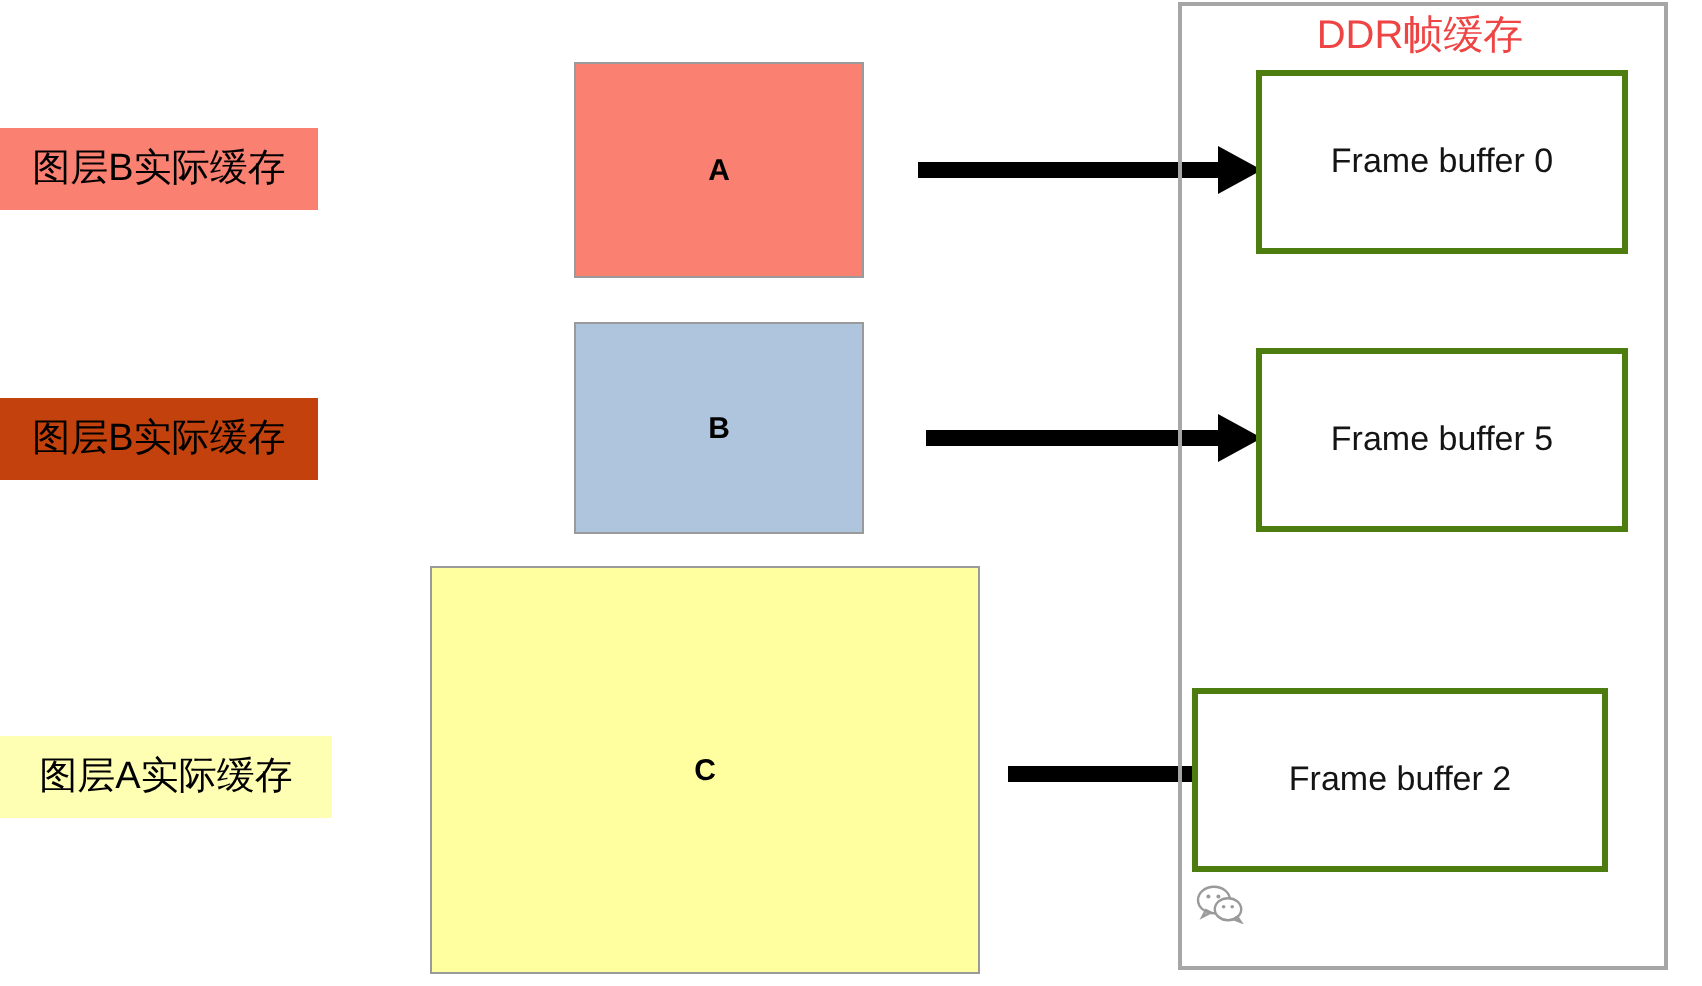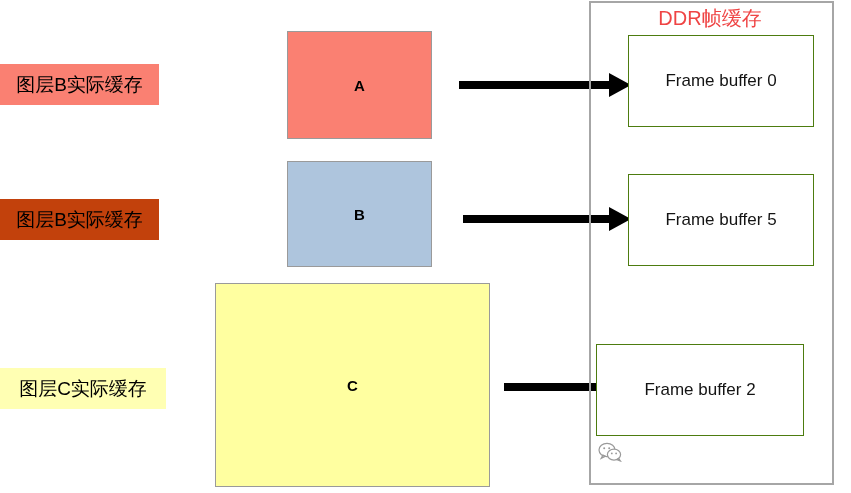--- a/index.html
+++ b/index.html
@@ -95,21 +95,21 @@
     line-height: 28px;
     white-space: nowrap;
   }
 
   .fb-box {
     position: absolute;
     display: flex;
     align-items: center;
     justify-content: center;
     background: #ffffff;
-    border: 1px solid #4d7c0f;
+    border: 3px solid #4d7c0f;
     box-sizing: border-box;
     font-size: 17px;
     color: #141414;
     white-space: nowrap;
   }
   #fb0 { left: 628px; top: 35px;  width: 186px; height: 92px; }
   #fb1 { left: 628px; top: 174px; width: 186px; height: 92px; }
   #fb2 { left: 596px; top: 344px; width: 208px; height: 92px; }
 
   
@@ -129,21 +129,21 @@
 </style>
 </head>
 <body>
 
 <div id="canvas">
 
   <div class="legend-label" id="legend-a">图层B实际缓存</div>
 
   <div class="legend-label" id="legend-b">图层B实际缓存</div>
 
-  <div class="legend-label" id="legend-c">图层C实际缓存</div>
+  <div class="legend-label" id="legend-c">图层A实际缓存</div>
 
   <div class="layer-box" id="layer-a">A</div>
 
   <div class="layer-box" id="layer-b">B</div>
 
   <div class="layer-box" id="layer-c">C</div>
 
   <svg class="arrow" id="arrow-a" viewBox="0 0 172 26" preserveAspectRatio="none">
     <path d="M0,9 L150,9 L150,1 L172,13 L150,25 L150,17 L0,17 Z" fill="#000000"></path>
   </svg>

